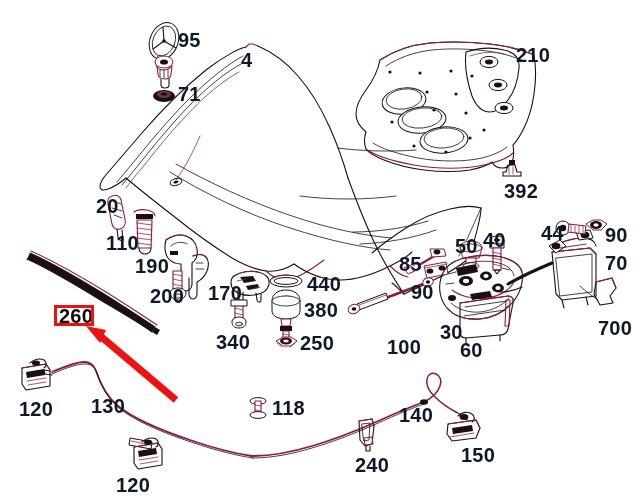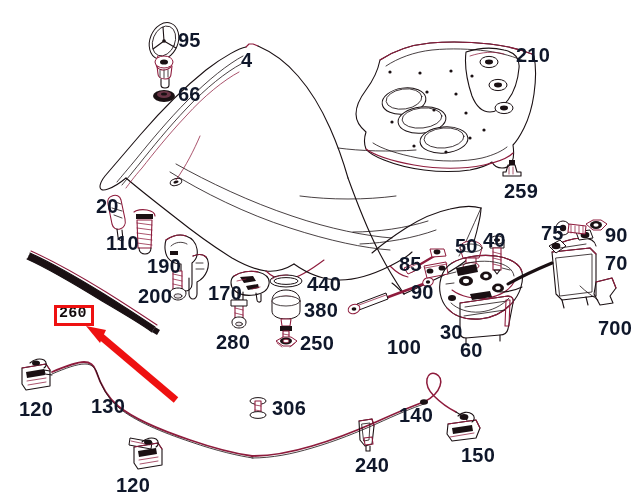--- a/index.html
+++ b/index.html
@@ -31,24 +31,23 @@
   #highlight-box{
     position:absolute;
     border:3px solid #ee1111;
     background:#ffffff;
     box-sizing:border-box;
     overflow:hidden;
   }
   #highlight-box .callout{
     position:absolute;
     left:2px; top:-2px;
-    font-size:15px;
+    font-size:20px;
     font-weight:bold;
     color:#120a0c;
-    font-family:Liberation Mono, monospace;
   }
 </style>
 </head>
 <body>
 
 <div id="diagram-root">
 
   <svg class="layer" viewBox="0 0 634 496">
     <defs>
       <style>
@@ -467,45 +466,45 @@
       <path class="a" d="M255,401 L261,401 L261,414 L255,414 Z" style="fill:#fff"></path>
       <ellipse class="fw" cx="258" cy="415" rx="8" ry="3.4"></ellipse>
       <path class="at" d="M255,405 L261,406 M255,410 L261,411"></path>
     </g>
 
   </svg>
 
   <div class="callout" style="left:178px;top:30px">95</div>
   <div class="callout" style="left:241px;top:50px">4</div>
   <div class="callout" style="left:516px;top:45px">210</div>
-  <div class="callout" style="left:178px;top:84px">66</div>
-  <div class="callout" style="left:504px;top:181px">259</div>
+  <div class="callout" style="left:178px;top:84px">71</div>
+  <div class="callout" style="left:504px;top:181px">392</div>
   <div class="callout" style="left:96px;top:196px">20</div>
   <div class="callout" style="left:106px;top:233px">110</div>
-  <div class="callout" style="left:541px;top:223px">75</div>
+  <div class="callout" style="left:541px;top:223px">44</div>
   <div class="callout" style="left:605px;top:225px">90</div>
   <div class="callout" style="left:483px;top:230px">40</div>
   <div class="callout" style="left:455px;top:236px">50</div>
-  <div class="callout" style="left:147px;top:256px">190</div>
+  <div class="callout" style="left:135px;top:256px">190</div>
   <div class="callout" style="left:605px;top:253px">70</div>
   <div class="callout" style="left:399px;top:254px">85</div>
-  <div class="callout" style="left:138px;top:286px">200</div>
+  <div class="callout" style="left:150px;top:286px">200</div>
   <div class="callout" style="left:411px;top:282px">90</div>
   <div class="callout" style="left:208px;top:283px">170</div>
   <div class="callout" style="left:307px;top:274px">440</div>
   <div class="callout" style="left:304px;top:300px">380</div>
-  <div class="callout" style="left:216px;top:332px">280</div>
+  <div class="callout" style="left:216px;top:332px">340</div>
   <div class="callout" style="left:300px;top:333px">250</div>
   <div class="callout" style="left:440px;top:322px">30</div>
   <div class="callout" style="left:598px;top:318px">700</div>
   <div class="callout" style="left:387px;top:337px">100</div>
   <div class="callout" style="left:460px;top:340px">60</div>
   <div class="callout" style="left:19px;top:399px">120</div>
   <div class="callout" style="left:91px;top:396px">130</div>
-  <div class="callout" style="left:272px;top:398px">306</div>
+  <div class="callout" style="left:272px;top:398px">118</div>
   <div class="callout" style="left:399px;top:405px">140</div>
   <div class="callout" style="left:355px;top:455px">240</div>
   <div class="callout" style="left:461px;top:445px">150</div>
   <div class="callout" style="left:116px;top:475px">120</div>
 
   <svg class="layer" viewBox="0 0 634 496">
     <g>
       <line x1="176" y1="400" x2="98" y2="334" stroke="#ee1111" stroke-width="7" stroke-linecap="butt"></line>
       <polygon points="86,326 106,330 100,343" fill="#ee1111"></polygon>
     </g>

